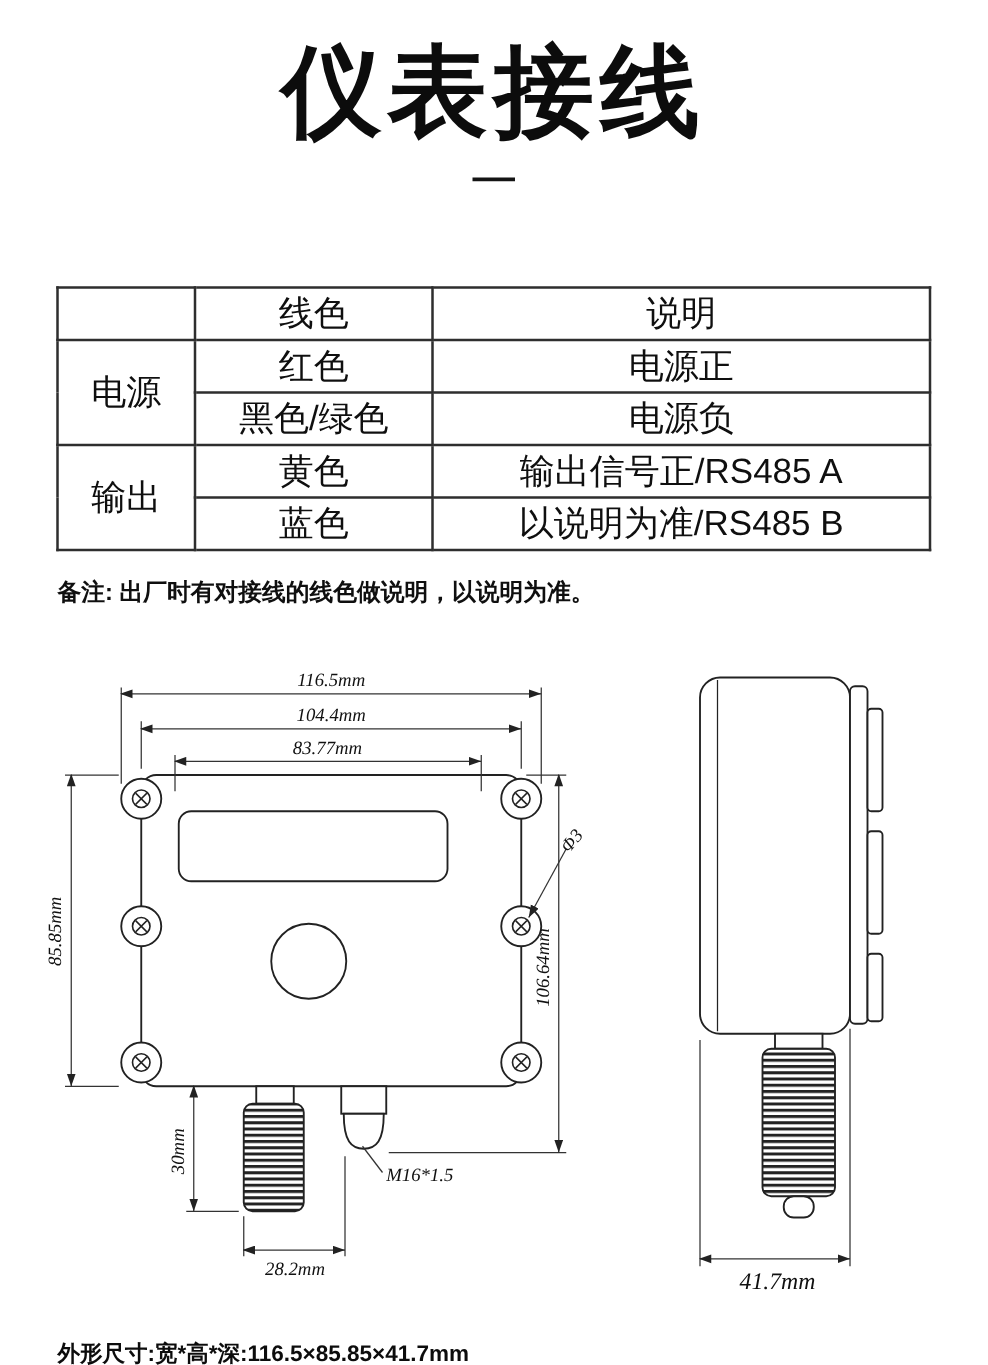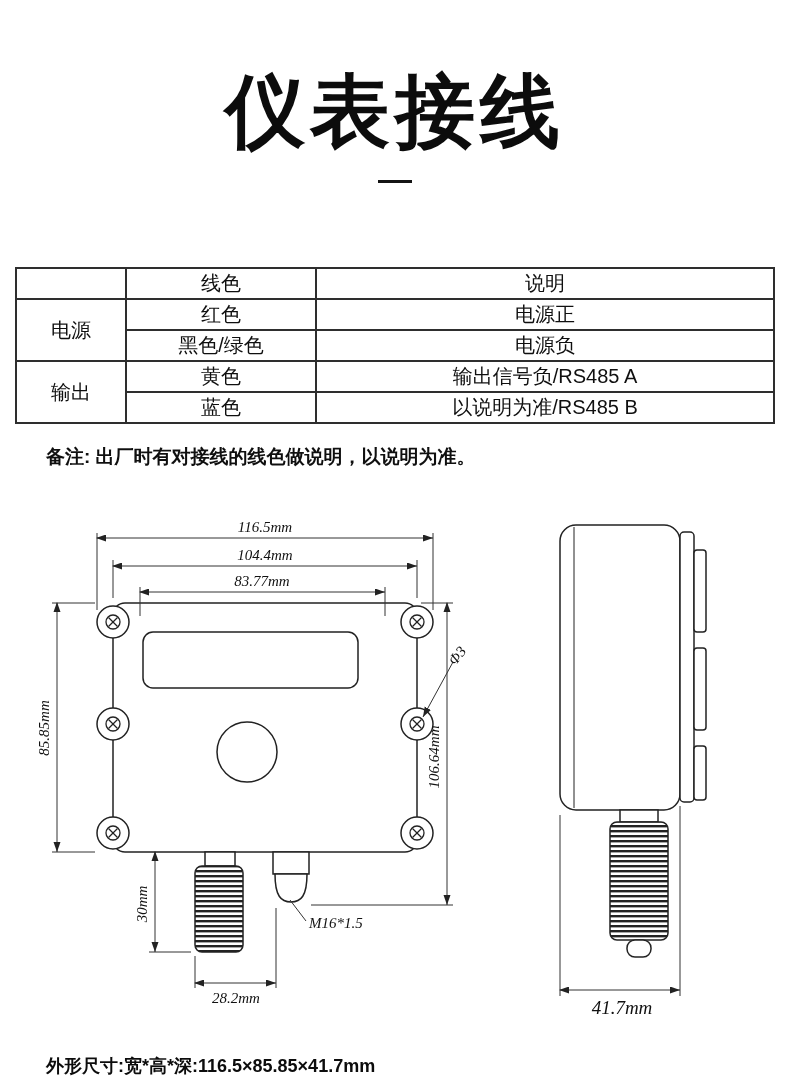--- a/index.html
+++ b/index.html
@@ -3,29 +3,29 @@
 <meta charset="utf-8">
 <style>
   * { margin:0; padding:0; box-sizing:border-box; }
   html,body { background:#fff; }
   body {
     width:790px; height:1092px; overflow:hidden;
     font-family:"Liberation Sans","DejaVu Sans",sans-serif;
     color:#111;
   }
   .page-title {
-    margin-top:70px; text-align:center;
+    margin-top:32px; text-align:center;
     font-size:80px; font-weight:900; letter-spacing:5px;
     line-height:1.05; color:#0c0c0c;
   }
   .title-divider { width:34px; height:3px; background:#141414; margin:26px auto 0; }
   .wiring-table {
-    width:760px; margin:84px auto 0;
+    width:700px; margin:84px auto 0;
     border-collapse:collapse; table-layout:fixed;
-    font-size:20px;
+    font-size:28px;
   }
   .wiring-table td {
     border:2px solid #2e2e2e; text-align:center;
     height:27px; padding:1px 2px; font-weight:500; color:#0f0f0f;
   }
   .note { margin:20px 46px 16px; font-size:19px; font-weight:700; color:#0f0f0f; }
   .drawing { margin-top:30px;font-style:italic; }
   .drawing svg { display:block; margin-left:25px; }
   .footer { margin:24px 46px 6px; font-size:18px; font-weight:700; color:#0c0c0c; }
   .dimtxt {
@@ -59,21 +59,21 @@
         <td>红色</td>
         <td>电源正</td>
       </tr>
       <tr>
         <td>黑色/绿色</td>
         <td>电源负</td>
       </tr>
       <tr>
         <td rowspan="2">输出</td>
         <td>黄色</td>
-        <td>输出信号负/RS485 A</td>
+        <td>输出信号正/RS485 A</td>
       </tr>
       <tr>
         <td>蓝色</td>
         <td>以说明为准/RS485 B</td>
       </tr>
     </tbody>
   </table>
 
   <p class="note">备注: 出厂时有对接线的线色做说明，以说明为准。</p>
 

